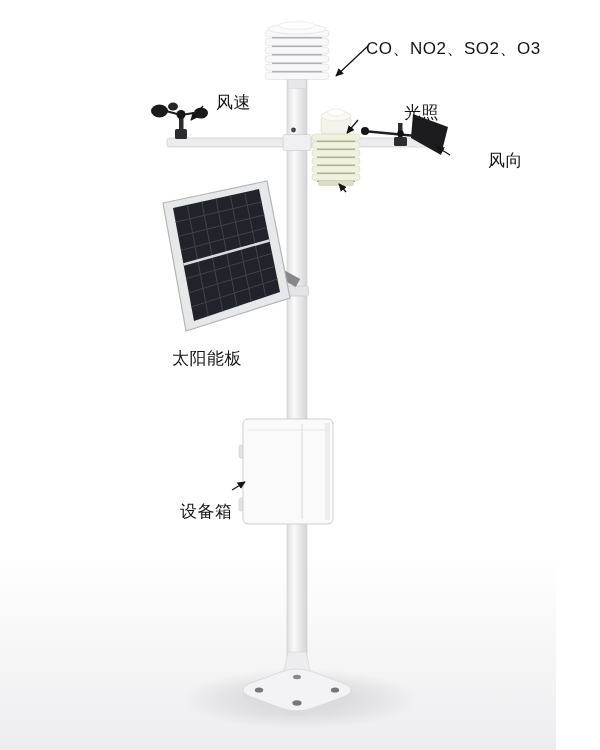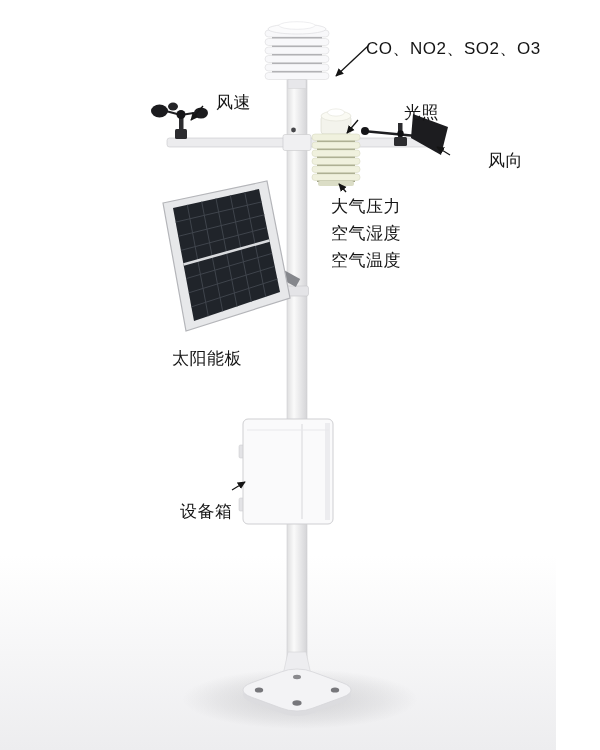--- a/index.html
+++ b/index.html
@@ -162,23 +162,18 @@
   <div class="label lbl-gases">
     <div>CO、NO2、SO2、O3</div>
   </div>
 
   <div class="label lbl-windspeed">风速</div>
 
   <div class="label lbl-light">光照</div>
 
   <div class="label lbl-winddir">风向</div>
 
-  <div class="label lbl-env">
-    <div>大气压力</div>
-    <div>空气湿度</div>
-    <div>空气温度</div>
-  </div>
 
   <div class="label lbl-solar">太阳能板</div>
 
   <div class="label lbl-box">设备箱</div>
 
 </div>
 
 </body></html>

